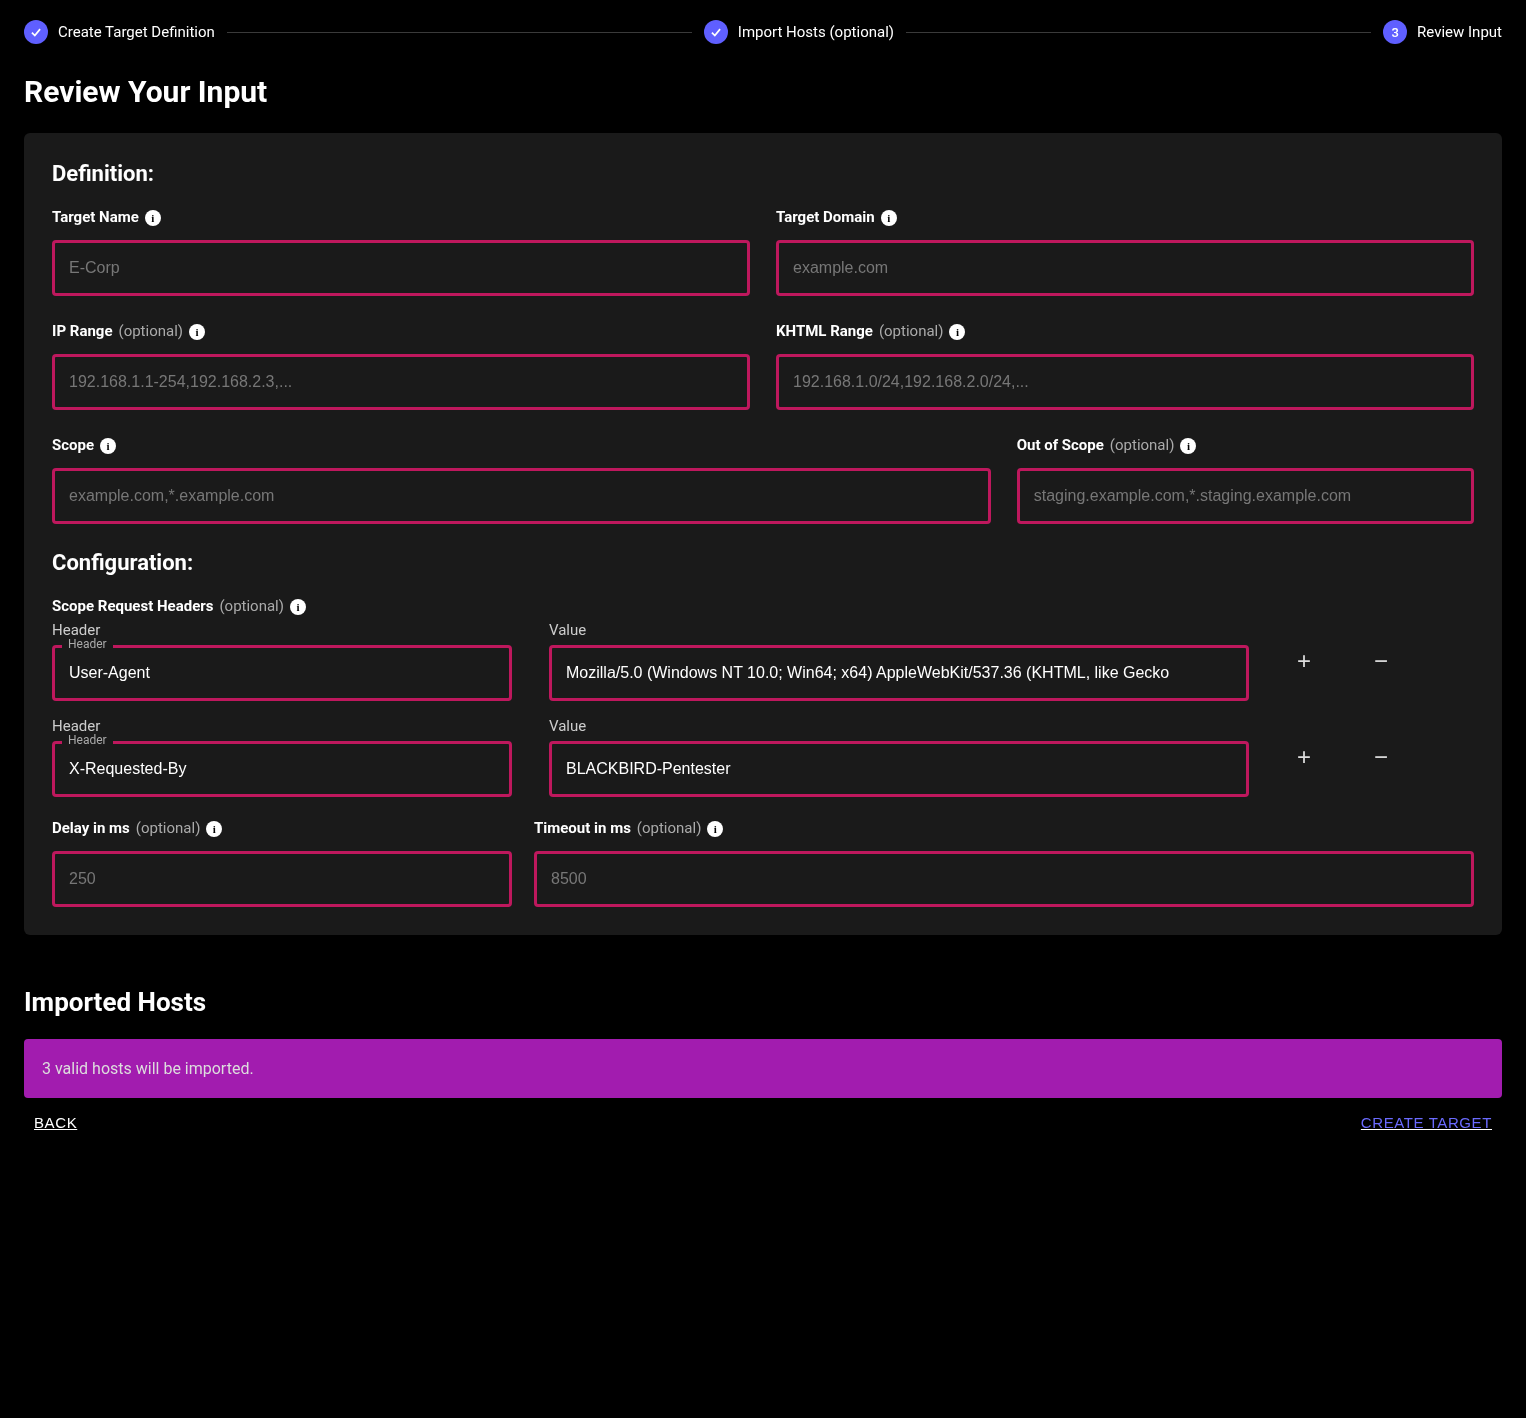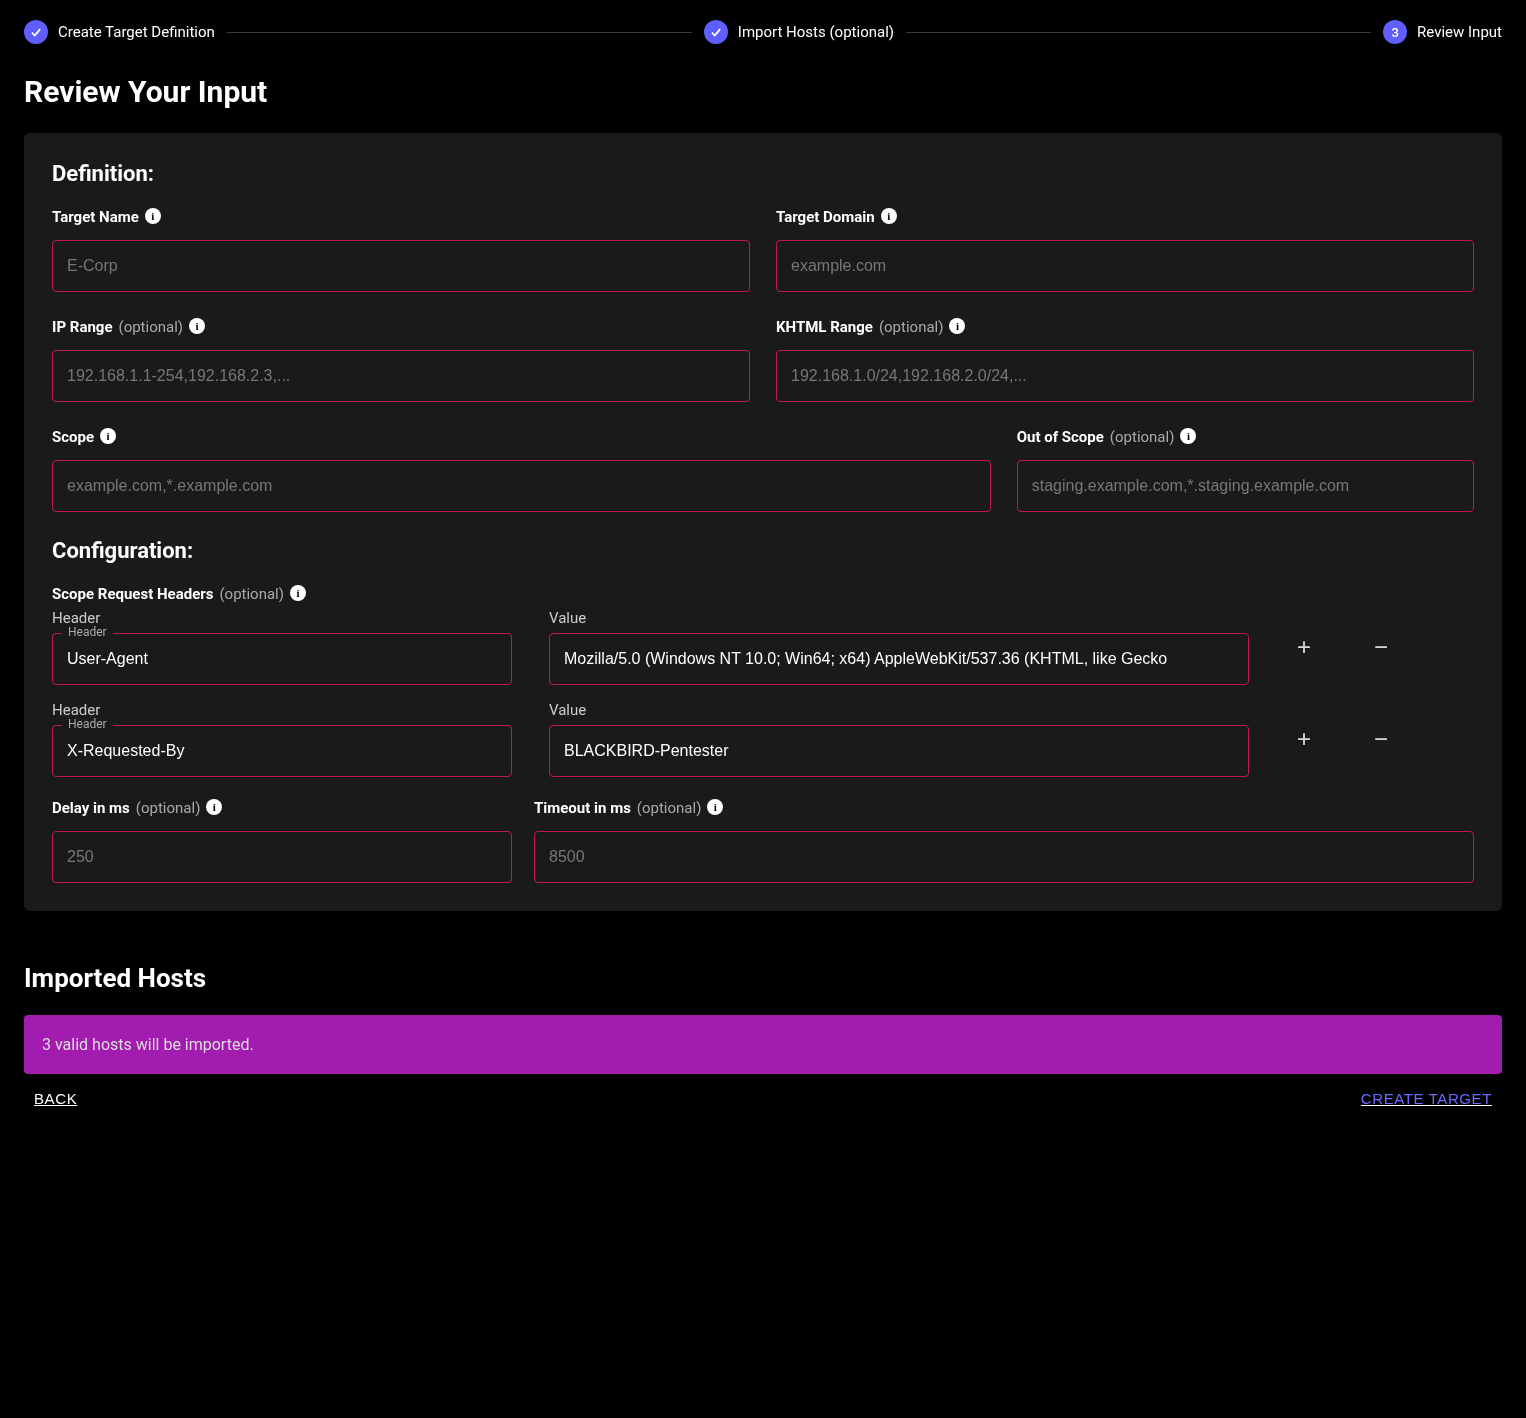--- a/index.html
+++ b/index.html
@@ -47,34 +47,34 @@
     margin-bottom: 52px;
   }
   .section-title { font-size: 22px; font-weight: 700; margin-bottom: 22px; }
   .row { display: flex; gap: 26px; margin-bottom: 26px; }
   .field { flex: 1; display: flex; flex-direction: column; }
   .field-label {
     font-size: 15px;
     font-weight: 700;
     margin-bottom: 14px;
     display: flex;
-    align-items: flex-start;
+    align-items: flex-end;
     gap: 6px;
   }
   .optional { font-weight: 400; color: #aaa; }
   .info-icon {
     width: 16px; height: 16px; border-radius: 50%;
     background: #fff; color: #000;
     display: inline-flex; align-items: center; justify-content: center;
     font-size: 11px; font-weight: 700; font-style: normal;
     font-family: Georgia, serif;
   }
   .text-input {
     background: #1a1a1a;
-    border: 1px solid #be185d;
+    border: 3px solid #be185d;
     border-radius: 4px;
     padding: 16px 14px;
     color: #fff;
     font-size: 16px;
     outline: none;
     width: 100%;
   }
   .text-input::placeholder { color: #777; }
   .scope-row { display: flex; gap: 26px; margin-bottom: 26px; }
   .sub-label { font-size: 15px; color: #ccc; margin-bottom: 6px; }

